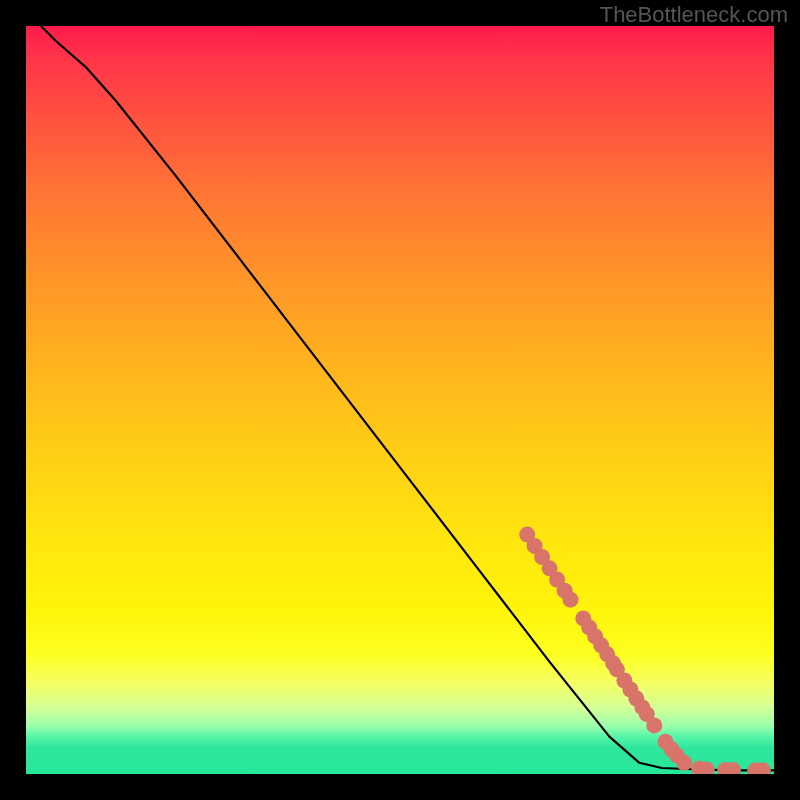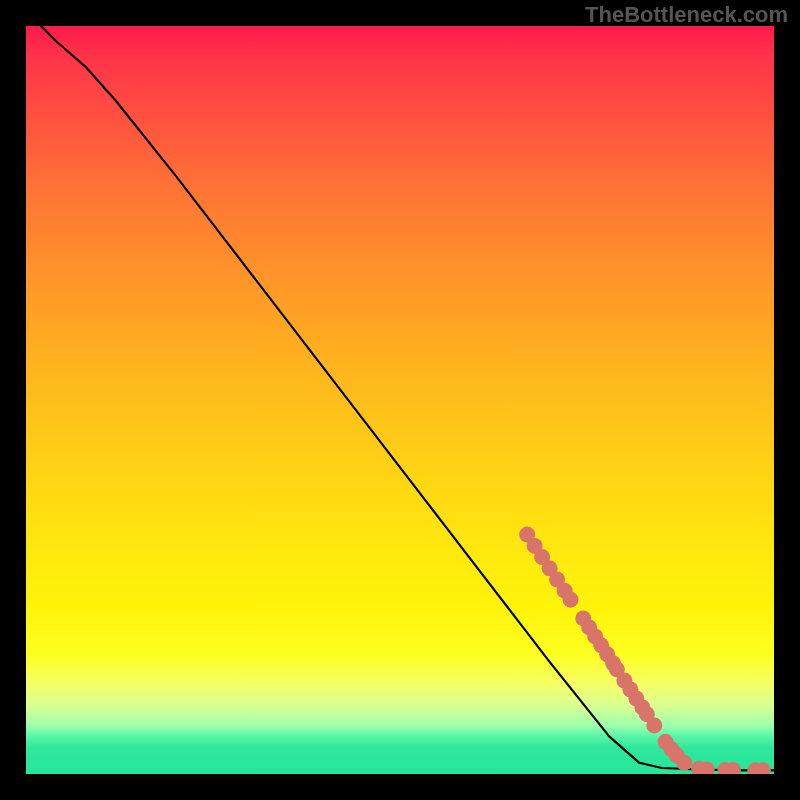--- a/index.html
+++ b/index.html
@@ -9,21 +9,21 @@
     background: #000;
     position: relative;
     font-family: Arial, Helvetica, sans-serif;
   }
   .watermark {
     position: absolute;
     top: 2px;
     right: 12px;
     color: #555;
     font-size: 22px;
-    font-weight: 700;
+    font-weight: 400;
     z-index: 10;
   }
   .plot-area {
     position: absolute;
     left: 26px;
     top: 26px;
     width: 748px;
     height: 748px;
     overflow: hidden;
   }

